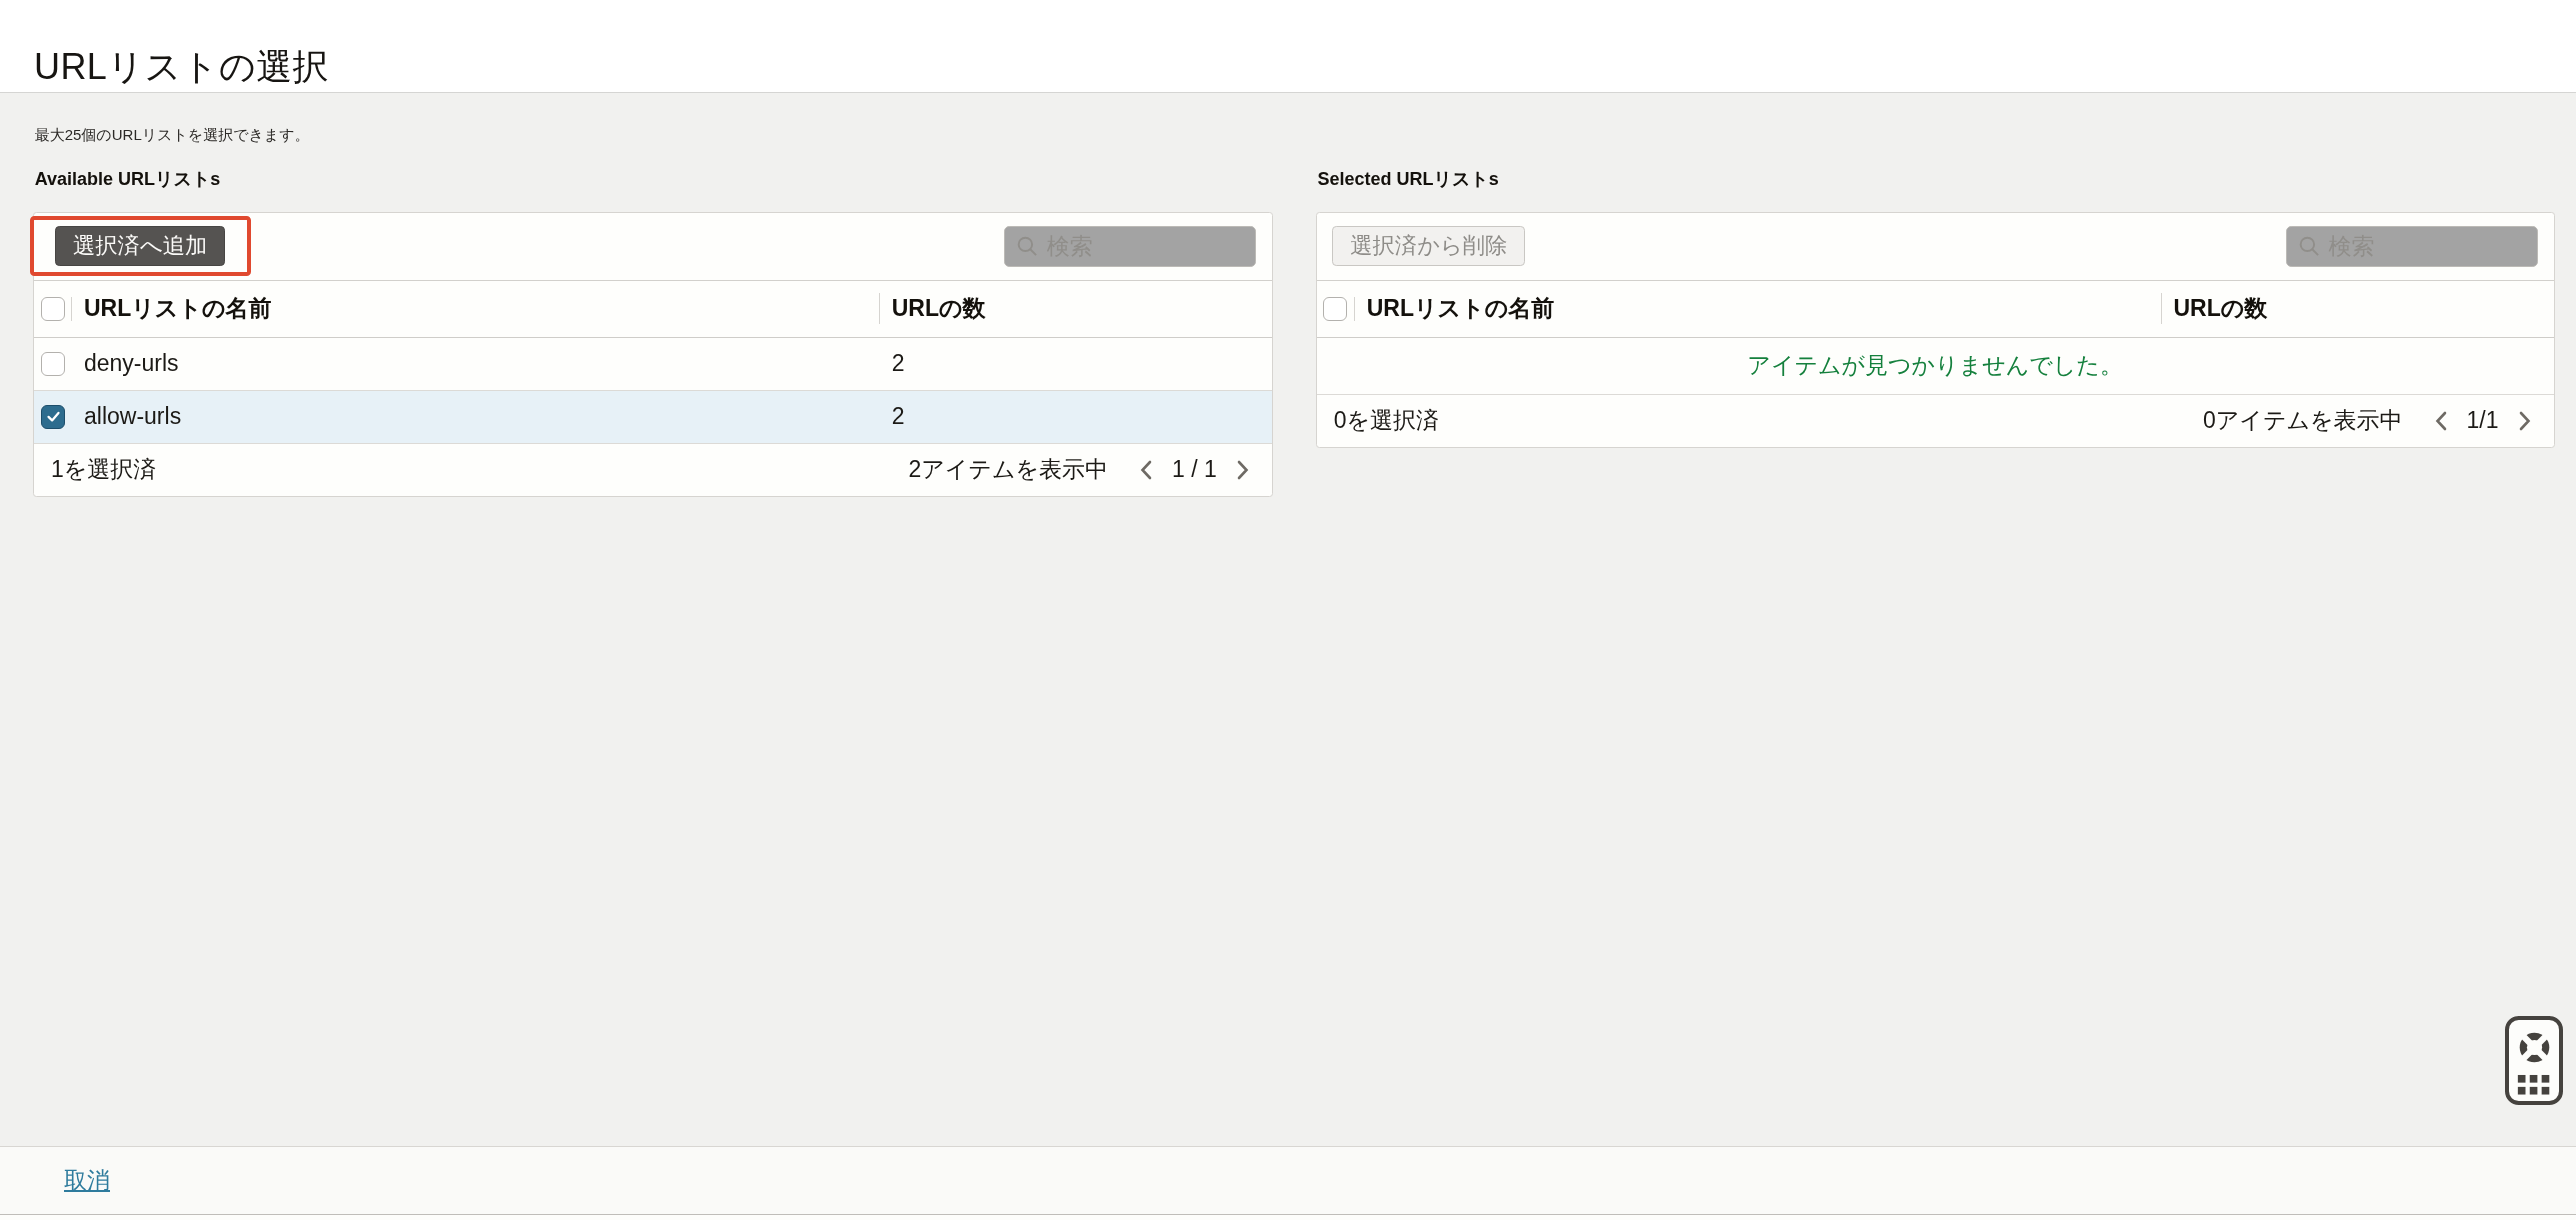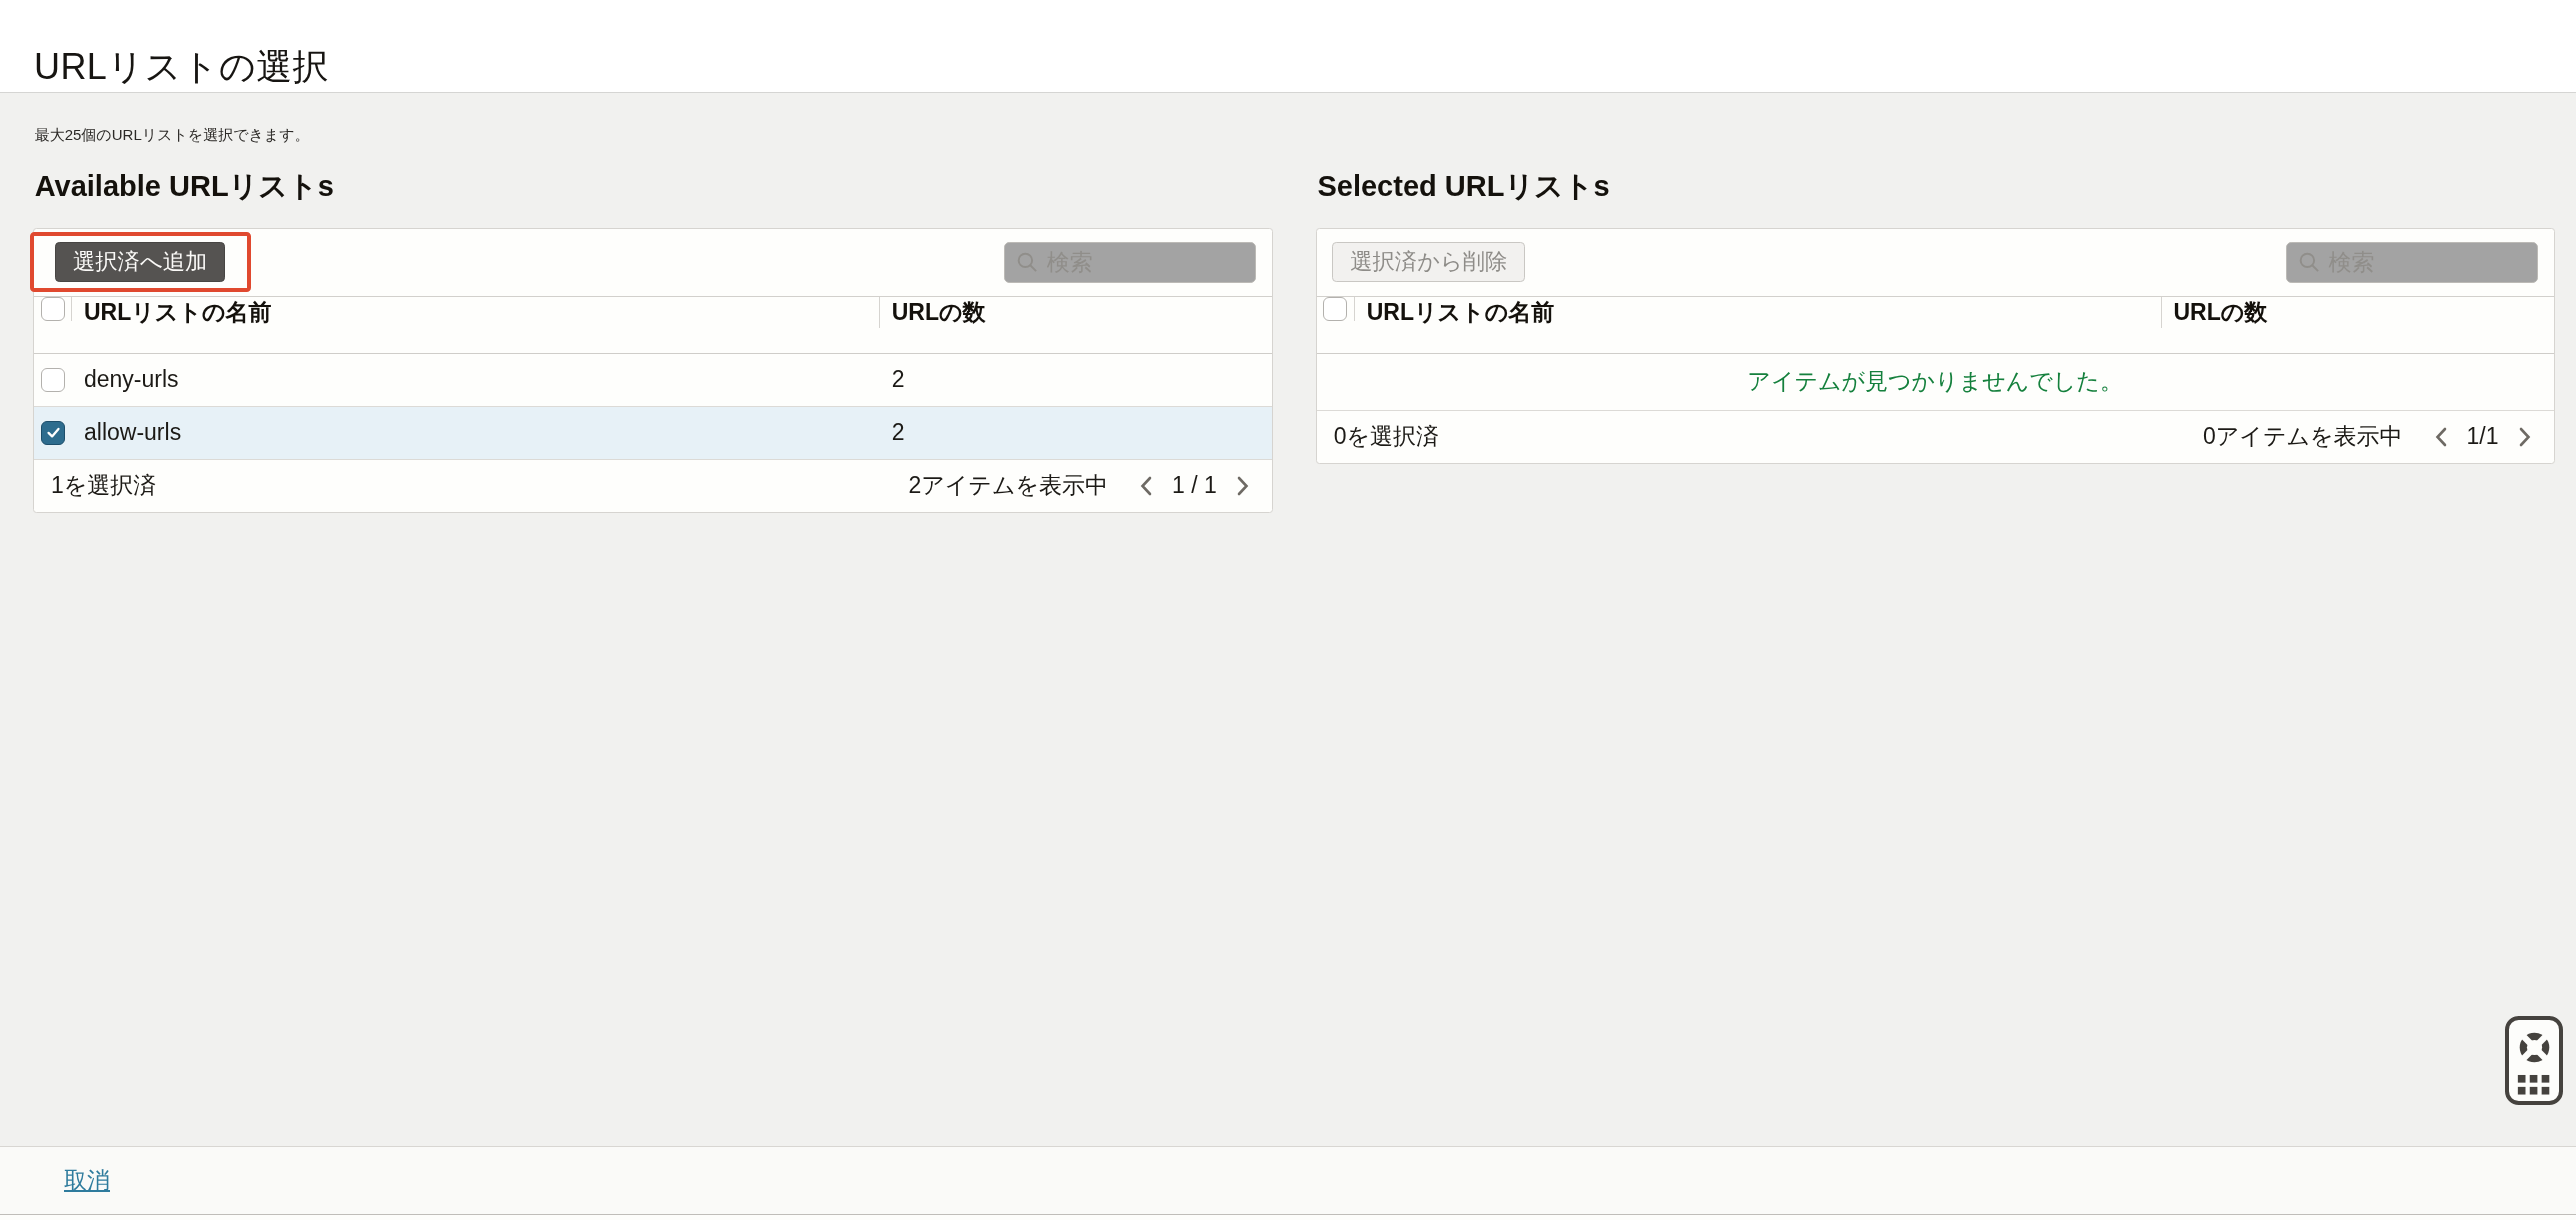--- a/index.html
+++ b/index.html
@@ -19,21 +19,21 @@
   .page-title { font-size:36px; font-weight:400; color:#171512; letter-spacing:0.4px; }
 
   
   .content { padding:0 21.5px 0 33px; }
   .intro { font-size:15px; color:#2b2926; padding:33px 0 0 1.7px; }
 
   .panels { display:flex; gap:43px; margin-top:22.3px; }
   .panel-col { display:flex; flex-direction:column; }
   .panel-col.left  { width:1240px; }
   .panel-col.right { width:1239px; }
-  .panel-heading { font-size:29px; font-weight:700; color:#14110c; margin:0 0 20.6px 1.7px; }
+  .panel-heading { font-size:18px; font-weight:700; color:#14110c; margin:0 0 20.6px 1.7px; }
 
   .panel { background:#fefefc; border:1.7px solid #d6d4d0; border-radius:3.4px; }
 
   .toolbar {
     height:67px; display:flex; align-items:center; justify-content:space-between;
     padding:0 15.5px;
   }
 
   .red-annotation {
     border:4.3px solid #e0492f; border-radius:4.3px; padding:6px 21.5px; margin-left:-20px;
@@ -50,21 +50,21 @@
   }
   .search-box svg { flex:0 0 auto; }
   .search-input {
     border:none; outline:none; background:transparent; width:189px;
     font-family:inherit; font-size:23px; color:#3a3834;
   }
   .search-input::placeholder { color:#908e8a; opacity:1; }
 
   
   .thead {
-    display:flex; align-items:flex-start; height:58px;
+    display:flex; align-items:center; height:58px;
     border-top:1.7px solid #d2d0cc; border-bottom:1.7px solid #cfcdc9;
     font-weight:700; font-size:23px; color:#14110c;
   }
   .cell-check { width:38px; display:flex; align-items:center; justify-content:center; flex:0 0 auto; }
   .thead .cell-check { border-right:1.7px solid #d6d4d0; }
   .cell-name { flex:1 1 auto; display:flex; align-items:center; padding-left:12px; }
   .thead .cell-name { border-right:1.7px solid #d6d4d0; }
   .cell-count { width:392px; flex:0 0 auto; display:flex; align-items:center; padding-left:12px; }
 
   .trow { display:flex; align-items:stretch; height:53px; border-bottom:1.7px solid #dcdad6;

